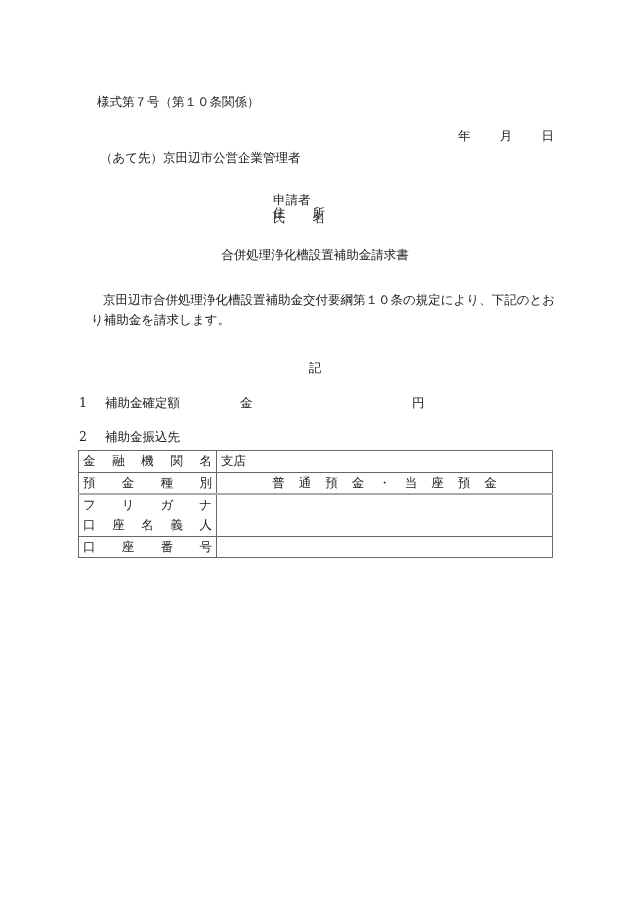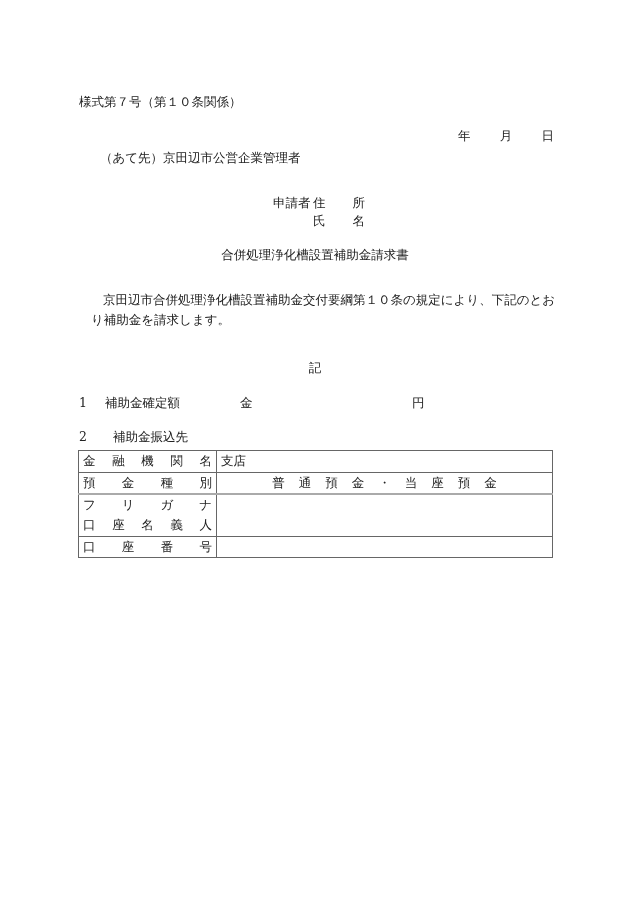--- a/index.html
+++ b/index.html
@@ -2,38 +2,38 @@
 <html><head>
 <meta charset="utf-8">
 <style>
   html, body { margin: 0; padding: 0; background: #ffffff; }
   body {
     width: 630px; height: 903px; position: relative; overflow: hidden;
     font-family: "DejaVu Serif", "Liberation Serif", serif;
     color: #222222; font-size: 12.5px;
   }
   .abs { position: absolute; white-space: nowrap; line-height: 1; }
-  #form-number { left: 79px; top: 96px; }
+  #form-number { left: 97px; top: 96px; }
   #date-line { left: 458px; top: 130px; width: 96px; display: flex; justify-content: space-between; }
   #addressee { left: 92px; top: 152px; margin-left: 8px; }
   #applicant-block { left: 273px; top: 194px; }
-  #applicant-block .row { display: flex; height: 18px; align-items: center; }
+  #applicant-block .row { display: flex; height: 18px; align-items: flex-start; flex-direction: column; }
   #applicant-block .lbl { width: 40px; }
   #applicant-block .fld { width: 52px; display: flex; justify-content: space-between; }
   #doc-title { left: 0; width: 630px; top: 249px; text-align: center; }
   #body-text { left: 79px; top: 290px; width: 476px; white-space: normal; line-height: 20px; text-indent: 12px; margin-left: 12px; }
   #ki { left: 0; width: 630px; top: 362px; text-align: center; }
   #item1 { left: 79px; top: 397px; width: 420px; }
   #item1 .num { position: absolute; left: 0; }
   #item1 .lbl { position: absolute; left: 26px; }
   #item1 .kin { position: absolute; left: 161px; }
   #item1 .yen { position: absolute; left: 333px; }
   #item2 { left: 79px; top: 431px; }
   #item2 .num { position: absolute; left: 0; }
-  #item2 .lbl { position: absolute; left: 34px; }
+  #item2 .lbl { position: absolute; left: 26px; }
 
   #bank-table {
     position: absolute; left: 78px; top: 450px; width: 475px;
     border-collapse: collapse; border: 1px solid #666;
   }
   #bank-table td { border: 1px solid #666; padding: 0 4px; font-size: 12.5px; }
   #bank-table td.lab { width: 129px; }
   #bank-table tr.r1 td { height: 21px; }
   #bank-table tr.r2 td { height: 20px; }
   #bank-table tr.r3 td { height: 41px; }

